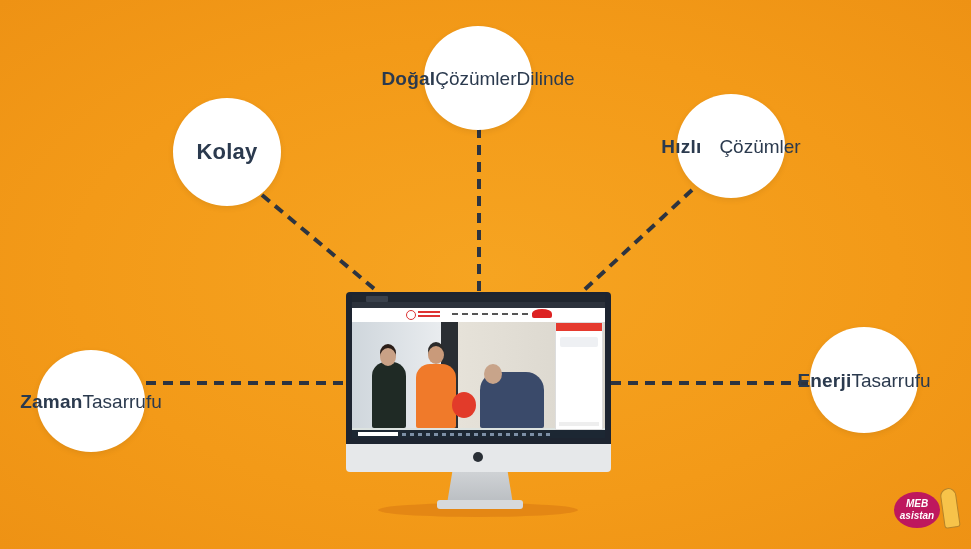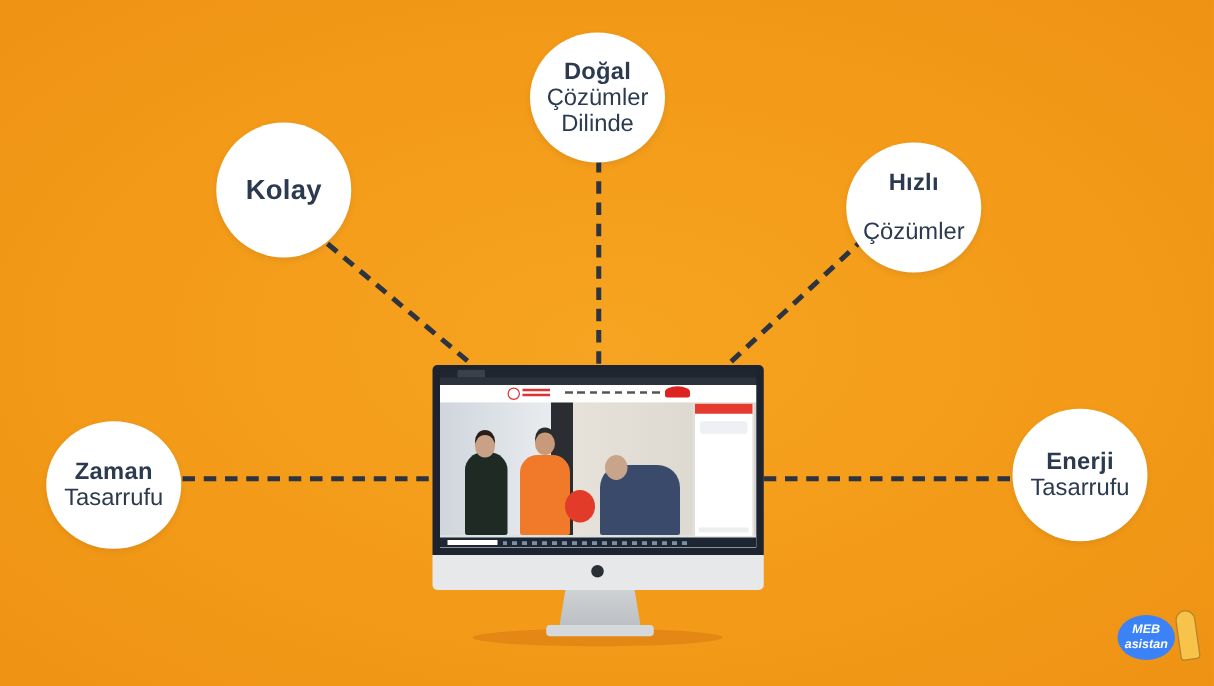--- a/index.html
+++ b/index.html
@@ -1,19 +1,19 @@
 <!DOCTYPE html>
 <html><head>
 <meta charset="utf-8">
 <style>
   html,body{margin:0;padding:0;}
   body{width:971px;height:549px;overflow:hidden;background:#f39c1a;font-family:"Liberation Sans",sans-serif;position:relative;}
   .bg{position:absolute;inset:0;background:radial-gradient(ellipse at 50% 50%,#f6a421 0%,#f39a18 60%,#ee9214 100%);}
   svg.lines{position:absolute;left:0;top:0;}
-  .bubble{position:absolute;border-radius:50%;background:#fff;display:flex;flex-direction:column;align-items:center;justify-content:center;text-align:right;color:#2b3a4e;box-shadow:0 2px 6px rgba(0,0,0,0.08);}
+  .bubble{position:absolute;border-radius:50%;background:#fff;display:flex;flex-direction:row;align-items:center;justify-content:center;text-align:right;color:#2b3a4e;box-shadow:0 2px 6px rgba(0,0,0,0.08);}
   .bubble .b{font-weight:bold;font-size:19px;line-height:21px;letter-spacing:0.2px;}
   .bubble .r{font-size:19px;line-height:21px;}
   .bubble.big .b{font-size:22px;line-height:30px;}
   .monitor{position:absolute;left:346px;top:292px;width:265px;height:180px;}
   .screen-frame{position:absolute;left:0;top:0;width:265px;height:152px;background:#1d2430;border-radius:4px 4px 0 0;}
   .chin{position:absolute;left:0;top:152px;width:265px;height:28px;background:#e6e8ea;border-radius:0 0 4px 4px;}
   .cam{position:absolute;left:127px;top:8px;width:10px;height:10px;border-radius:50%;background:#2a2f36;}
   .neck{position:absolute;left:447px;top:472px;width:66px;height:32px;background:linear-gradient(#cfd2d5,#b9bdc1);clip-path:polygon(8% 0,92% 0,100% 100%,0 100%);}
   .base{position:absolute;left:437px;top:500px;width:86px;height:9px;background:#d6d9dc;border-radius:3px;}
   .shadow{position:absolute;left:378px;top:503px;width:200px;height:14px;border-radius:50%;background:#e08214;opacity:0.8;}
@@ -36,21 +36,21 @@
   .balloon{position:absolute;left:100px;top:70px;width:24px;height:26px;background:#e23b2a;border-radius:50%;}
   .desk{position:absolute;left:0;top:106px;width:253px;height:14px;background:#dde3e0;}
   .chat{position:absolute;left:203px;top:14px;width:48px;height:108px;background:#fff;border:1px solid #ddd;box-sizing:border-box;}
   .chat-head{height:8px;background:#e53a2e;}
   .chat-msg{margin:6px 4px 0 4px;height:10px;background:#eef0f3;border-radius:2px;}
   .chat-input{position:absolute;left:3px;bottom:3px;width:40px;height:4px;background:#eee;}
   .taskbar{position:absolute;left:0;top:122px;width:253px;height:8px;background:#1c2733;}
   .tb-icons{position:absolute;left:50px;top:3px;width:150px;height:3px;background:repeating-linear-gradient(90deg,#7c8fa5 0 4px,transparent 4px 8px);}
   .search{position:absolute;left:6px;top:2px;width:40px;height:4px;background:#fff;}
   .meb{position:absolute;left:892px;top:486px;width:75px;height:50px;}
-  .meb-bubble{position:absolute;left:2px;top:6px;width:46px;height:36px;background:#3b82f6;border-radius:50%;color:#fff;font-weight:bold;font-size:10px;text-align:center;line-height:12px;padding-top:6px;box-sizing:border-box;font-style:italic;}
+  .meb-bubble{position:absolute;left:2px;top:6px;width:46px;height:36px;background:#be185d;border-radius:50%;color:#fff;font-weight:bold;font-size:10px;text-align:center;line-height:12px;padding-top:6px;box-sizing:border-box;font-style:italic;}
   .pencil{position:absolute;left:50px;top:2px;width:14px;height:38px;background:#f7c34a;border-radius:8px 8px 3px 3px;transform:rotate(-8deg);border:1px solid #b5832a;}
 </style>
 </head>
 <body>
 
 <div class="bg"></div>
 
 <svg class="lines" width="971" height="549">
   <g stroke="#2d3440" stroke-width="4" stroke-dasharray="10,7" fill="none">
     <line x1="262" y1="195" x2="378" y2="292"></line>
@@ -64,26 +64,26 @@
 <div class="bubble big" style="left:173px;top:98px;width:108px;height:108px;">
   <div class="b">Kolay</div>
 </div>
 
 <div class="bubble" style="left:424px;top:26px;width:108px;height:104px;">
   <div class="b">Doğal</div>
   <div class="r">Çözümler</div>
   <div class="r">Dilinde</div>
 </div>
 
-<div class="bubble" style="left:677px;top:114px;width:108px;height:104px;gap:18px;">
+<div class="bubble" style="left:677px;top:94px;width:108px;height:104px;gap:18px;">
   <div class="b">Hızlı</div>
   <div class="r">Çözümler</div>
 </div>
 
-<div class="bubble" style="left:37px;top:337px;width:108px;height:102px;">
+<div class="bubble" style="left:37px;top:350px;width:108px;height:102px;">
   <div class="b">Zaman</div>
   <div class="r">Tasarrufu</div>
 </div>
 
 <div class="bubble" style="left:810px;top:327px;width:108px;height:106px;">
   <div class="b">Enerji</div>
   <div class="r">Tasarrufu</div>
 </div>
 
 <div class="shadow"></div>

